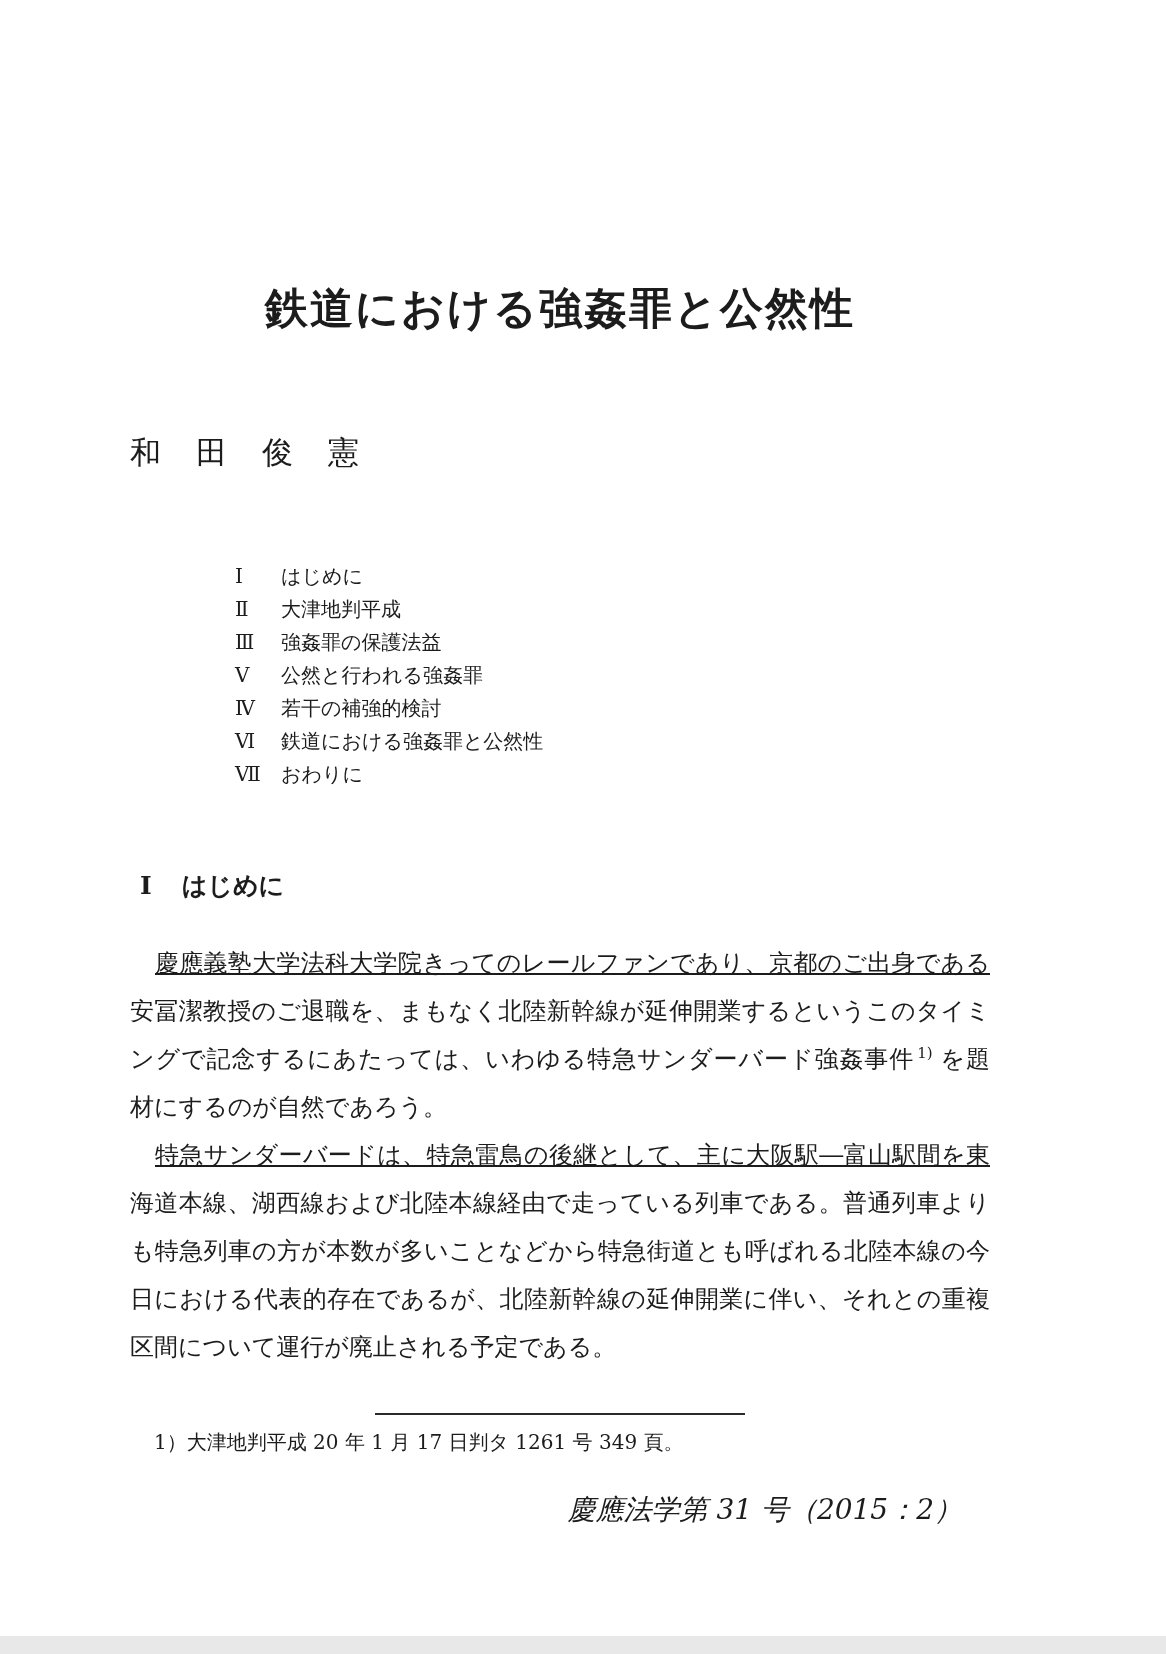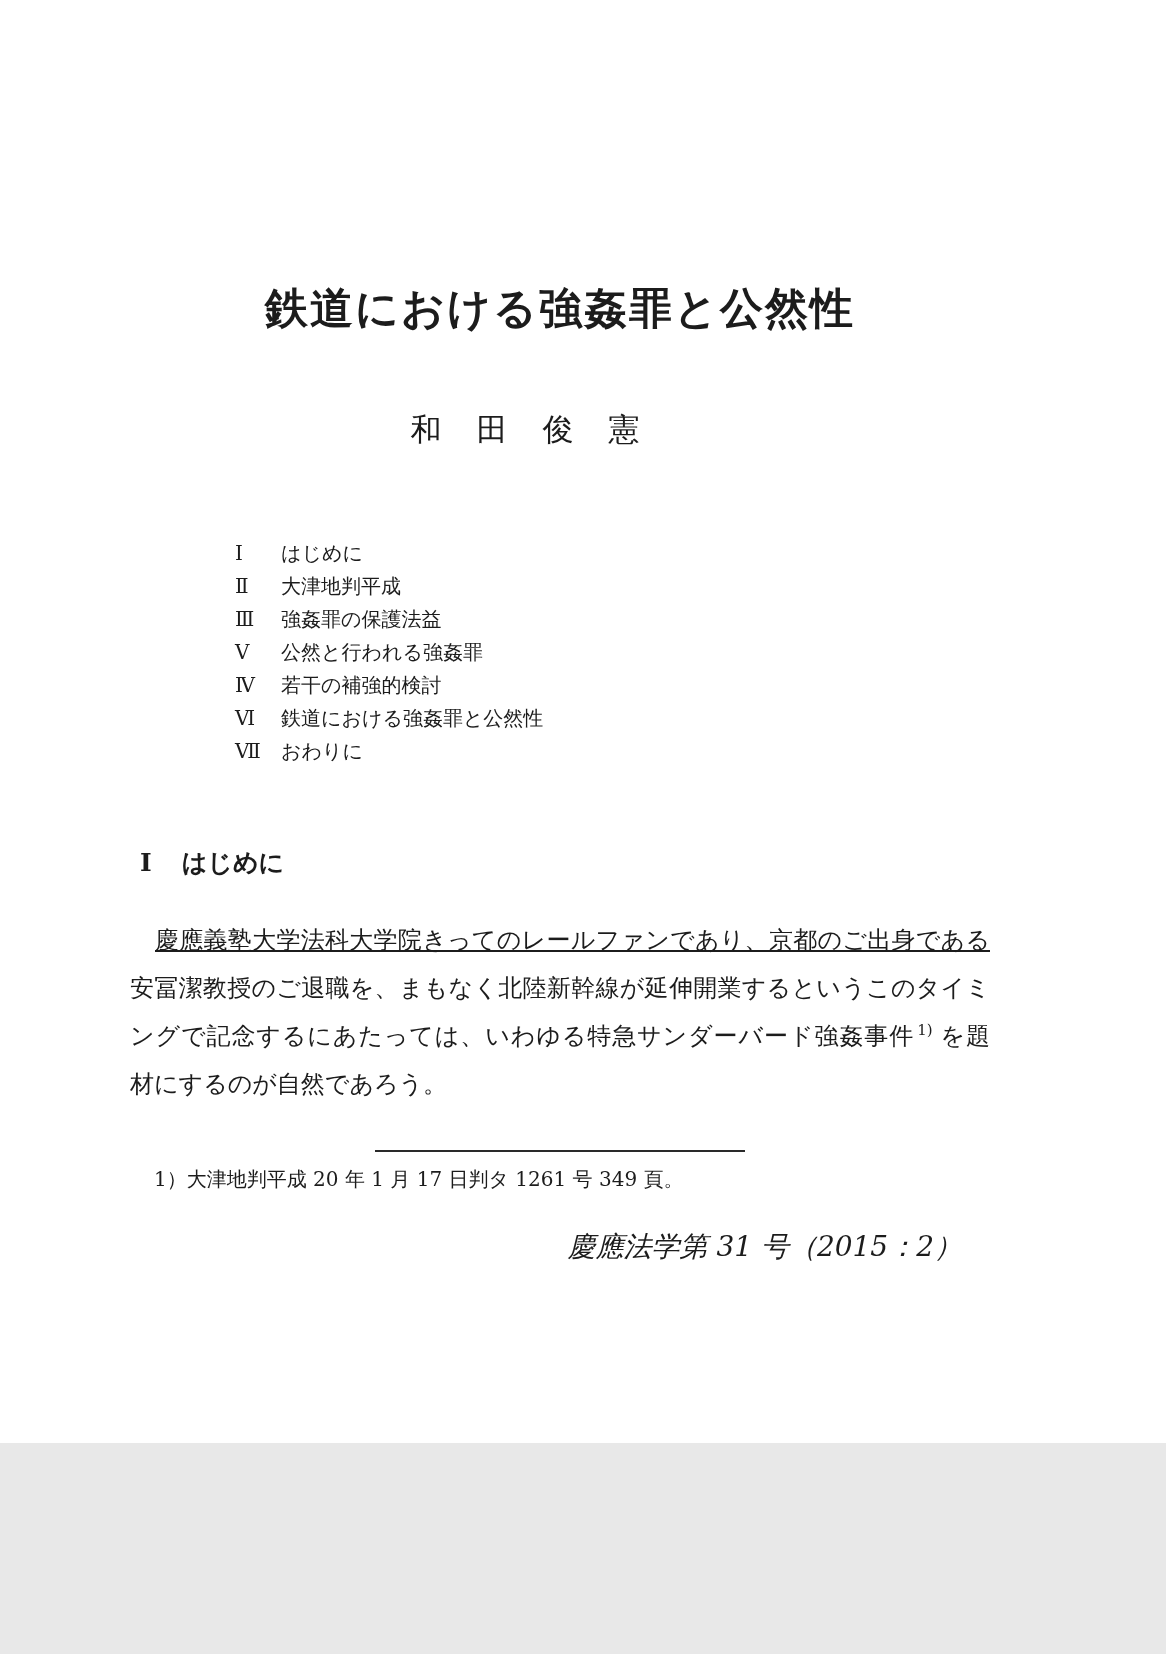--- a/index.html
+++ b/index.html
@@ -3,43 +3,43 @@
 <meta charset="utf-8">
 <style>
   html, body {
     margin: 0;
     padding: 0;
     background: #e8e8e8;
   }
   .page {
     position: relative;
     width: 1166px;
-    height: 1443px;
+    height: 1636px;
     margin: 0 auto;
     background: #ffffff;
     color: #1c1c1c;
     font-family: "DejaVu Serif", "Liberation Serif", serif;
     overflow: hidden;
     box-sizing: border-box;
     padding: 0 176px 0 130px; 
   }
   
   .doc-title {
     padding-top: 252px;
     text-align: center;
     font-size: 43px;
     font-weight: 600;
     letter-spacing: 2px;
     line-height: 1.3;
     white-space: nowrap;
   }
   
   .author-line {
-    margin-top: 72px;
-    text-align: center;
+    margin-top: 95px;
+    text-align: left;
     padding-right: 68px;
     font-size: 31px;
     letter-spacing: 2px;
     white-space: nowrap;
   }
   
   .toc {
     margin-top: 86px;
     margin-left: 105px;
     font-size: 20px;
@@ -130,20 +130,27 @@
 
   <h2 class="sec-heading"><span class="sec-num">Ⅰ</span><span>はじめに</span></h2>
 
   <div class="body-text">
     <div class="paragraph">
       <div class="bline indent">慶應義塾大学法科大学院きってのレールファンであり、京都のご出身である</div>
       <div class="bline">安冨潔教授のご退職を、まもなく北陸新幹線が延伸開業するというこのタイミ</div>
       <div class="bline"><span>ングで記念するにあたっては、いわゆる特急サンダーバード強姦事件</span><sup class="fn-ref">1)</sup><span>を題</span></div>
       <div class="bline last">材にするのが自然であろう。</div>
     </div>
+    <div class="paragraph">
+      <div class="bline indent">特急サンダーバードは、特急雷鳥の後継として、主に大阪駅―富山駅間を東</div>
+      <div class="bline">海道本線、湖西線および北陸本線経由で走っている列車である。普通列車より</div>
+      <div class="bline">も特急列車の方が本数が多いことなどから特急街道とも呼ばれる北陸本線の今</div>
+      <div class="bline">日における代表的存在であるが、北陸新幹線の延伸開業に伴い、それとの重複</div>
+      <div class="bline last">区間について運行が廃止される予定である。</div>
+    </div>
   </div>
 
   <hr class="footnote-rule">
 
   <div class="footnote">1）大津地判平成 20 年 1 月 17 日判タ 1261 号 349 頁。</div>
 
   <div class="journal-footer">慶應法学第 31 号（2015：2）</div>
 
 </div>
 

